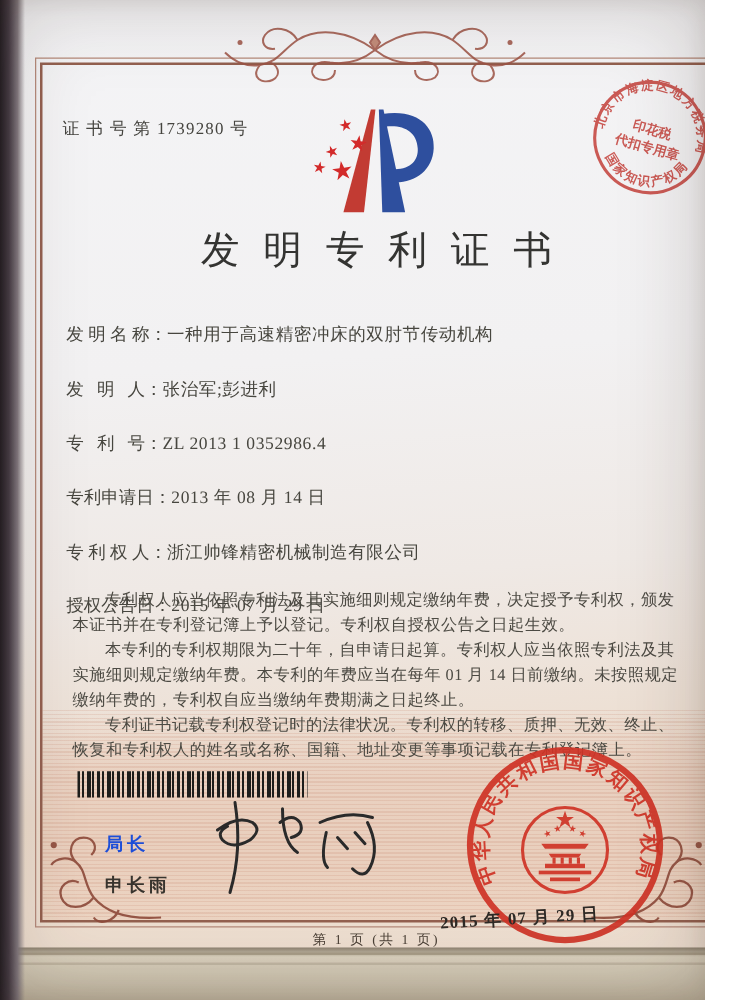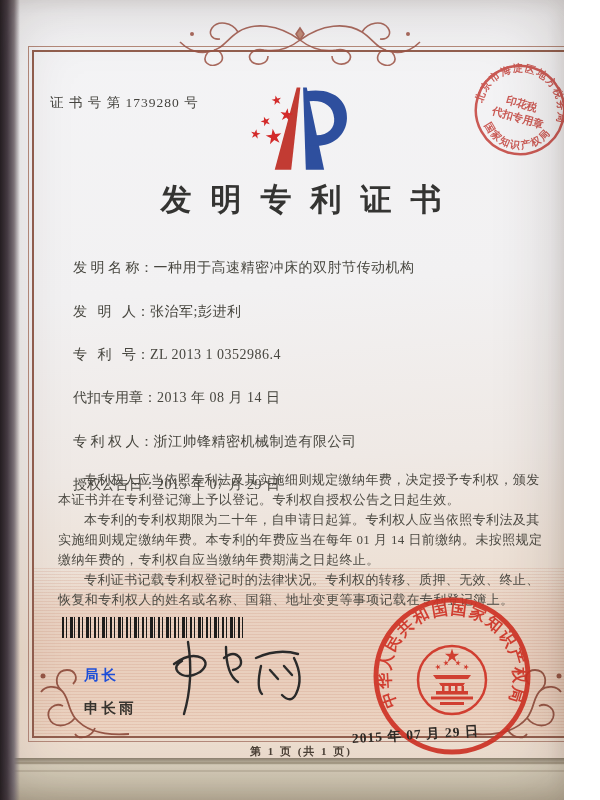--- a/index.html
+++ b/index.html
@@ -28,43 +28,43 @@
          repeating-linear-gradient(0deg,rgba(190,115,90,.16) 0 1px,rgba(190,115,90,0) 1px 3px),
          linear-gradient(180deg,rgba(232,205,188,0) 0%,rgba(232,205,188,.75) 30%,#e9cfbd 70%,#ecd4c2 100%);}
   .ornament-top{position:absolute;left:170px;top:4px;width:260px;height:62px;z-index:3;}
   .flourish{position:absolute;width:96px;height:80px;z-index:3;}
   .flourish.left{left:33px;top:660px;}
   .flourish.right{left:473px;top:660px;transform:scaleX(-1);}
   
   .cert-no{position:absolute;left:50px;top:94px;z-index:4;font-size:13.5px;color:#45443f;
         letter-spacing:1px;white-space:pre;}
   .title{position:absolute;left:28px;top:179px;width:546px;z-index:4;text-align:center;
-        font-size:31px;color:#343432;letter-spacing:19px;text-indent:19px;font-weight:700;}
-  .field-row{position:absolute;left:59px;z-index:4;font-size:14px;color:#47463f;white-space:pre;}
+        font-size:31px;color:#343432;letter-spacing:19px;text-indent:19px;font-weight:400;}
+  .field-row{position:absolute;left:39px;z-index:4;font-size:14px;color:#47463f;white-space:pre;}
   .field-row .flabel{white-space:pre;}
   .field-row .fvalue{letter-spacing:.5px;white-space:pre;}
   .paras{position:absolute;left:58px;top:470px;width:492px;z-index:4;
         font-size:13px;line-height:20px;color:#4c4a43;letter-spacing:.4px;}
   .paras p{margin:0;text-indent:2em;}
   .barcode{position:absolute;left:62px;top:617px;width:184px;height:21px;z-index:4;
         background:repeating-linear-gradient(90deg,
           #1d1d1b 0 2px,transparent 2px 4px,#1d1d1b 4px 5px,transparent 5px 8px,
           #1d1d1b 8px 11px,transparent 11px 12px,#1d1d1b 12px 13px,transparent 13px 16px);}
   .director-title{position:absolute;left:84px;top:666px;z-index:4;font-size:14.5px;
         font-weight:600;color:#1d4ed8;letter-spacing:3px;}
   .director-name{position:absolute;left:84px;top:699px;z-index:4;font-size:14.5px;
         font-weight:600;color:#38342e;letter-spacing:3px;}
   .signature{position:absolute;left:158px;top:634px;width:170px;height:88px;z-index:5;}
   .gov-seal{position:absolute;left:366px;top:590px;width:172px;height:172px;z-index:5;opacity:.92;}
   .seal-date{position:absolute;left:352px;top:726px;z-index:6;font-size:13.5px;font-weight:700;
         color:#2e2a26;letter-spacing:1px;white-space:pre;transform:rotate(-3.5deg);}
   .tax-stamp{position:absolute;left:472px;top:62px;width:96px;height:96px;z-index:5;opacity:.85;
         transform:rotate(16deg);}
   .footer-page{position:absolute;left:28px;top:744px;width:546px;z-index:4;text-align:center;
-        font-size:11px;color:#4b4036;letter-spacing:2px;white-space:pre;font-weight:bold;}
+        font-size:11px;color:#4b4036;letter-spacing:2px;white-space:pre;}
 </style>
 </head>
 <body>
 
 <div class="scene">
 
   <svg width="0" height="0" style="position:absolute">
     <defs>
       <path id="star5" d="M0,-1 L0.225,-0.309 L0.951,-0.309 L0.363,0.118 L0.588,0.809 L0,0.382 L-0.588,0.809 L-0.363,0.118 L-0.951,-0.309 L-0.225,-0.309 Z"></path>
     </defs>
@@ -144,21 +144,21 @@
   <div class="field-row" style="top:243px">
     <span class="flabel">发 明 名 称：</span><span class="fvalue">一种用于高速精密冲床的双肘节传动机构</span>
   </div>
   <div class="field-row" style="top:287px">
     <span class="flabel">发   明   人：</span><span class="fvalue">张治军;彭进利</span>
   </div>
   <div class="field-row" style="top:330px">
     <span class="flabel">专   利   号：</span><span class="fvalue">ZL 2013 1 0352986.4</span>
   </div>
   <div class="field-row" style="top:373px">
-    <span class="flabel">代扣专用章：</span><span class="fvalue">2013 年 08 月 14 日</span>
+    <span class="flabel">专利申请日：</span><span class="fvalue">2013 年 08 月 14 日</span>
   </div>
   <div class="field-row" style="top:417px">
     <span class="flabel">专 利 权 人：</span><span class="fvalue">浙江帅锋精密机械制造有限公司</span>
   </div>
   <div class="field-row" style="top:460px">
     <span class="flabel">授权公告日：</span><span class="fvalue">2015 年 07 月 29 日</span>
   </div>
 
   <div class="paras">
     <p>专利权人应当依照专利法及其实施细则规定缴纳年费，决定授予专利权，颁发本证书并在专利登记簿上予以登记。专利权自授权公告之日起生效。</p>

